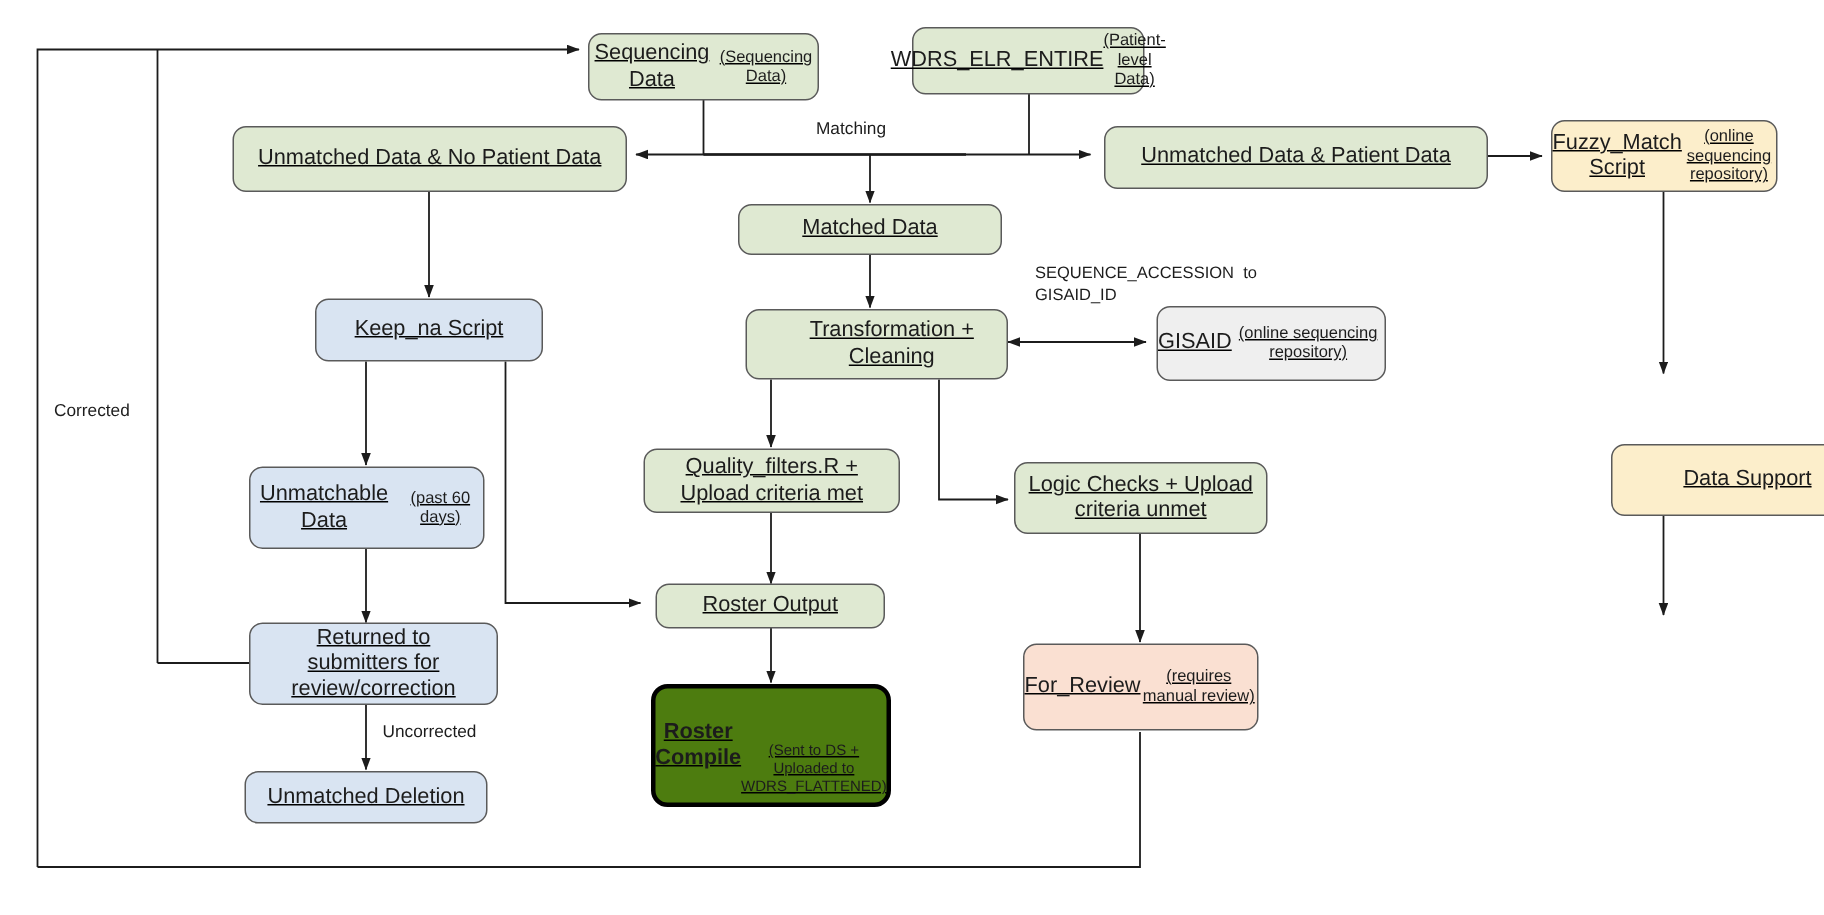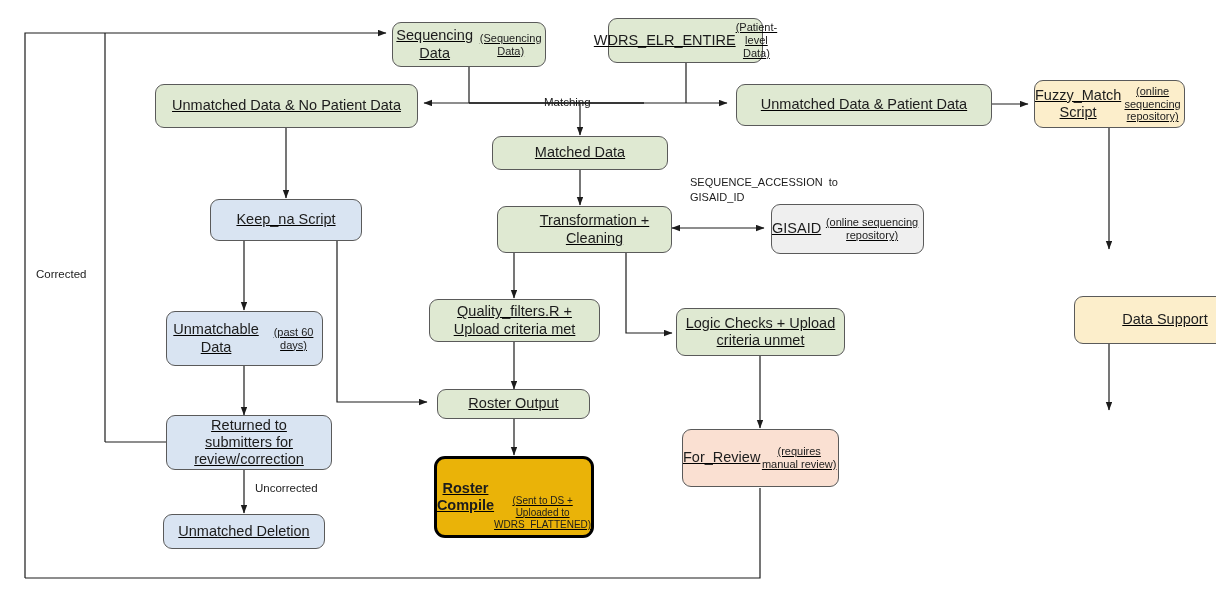--- a/index.html
+++ b/index.html
@@ -10,21 +10,21 @@
   .node{position:absolute;box-sizing:border-box;display:flex;flex-direction:row;
         align-items:center;justify-content:center;text-align:center;
         border:1px solid #5a5a5a;border-radius:9px;text-decoration:underline;}
   .node .t1{font-size:14.5px;color:#1c1c1c;line-height:1.18;}
   .node .t2{font-size:11px;color:#1c1c1c;line-height:1.18;}
   .green{background:#dfe9d2;}
   .blue{background:#d9e4f2;}
   .cream{background:#fceecb;}
   .peach{background:#fae0d2;}
   .grey{background:#efefef;}
-  .bold-node{border:3px solid #000;border-radius:11px;background:#eab308;}
+  .bold-node{border:3px solid #000;border-radius:11px;background:#4d7c0f;}
   .bold-node .t1{font-weight:bold;font-size:14.5px;}
   .bold-node .t2{font-size:10px;margin-top:32px;}
   .edgelabel{position:absolute;font-size:11.5px;color:#1c1c1c;white-space:pre;}
   .edgelabel.sz{font-size:11px;line-height:1.25;}
 </style>
 </head>
 <body>
 
 <div id="stage">
 
@@ -161,21 +161,21 @@
 
   <div class="node bold-node" style="left:434px;top:456px;width:160px;height:82px;">
     <span class="t1">Roster Compile</span>
     <span class="t2" style="max-width:130px;">(Sent to DS + Uploaded to WDRS_FLATTENED)</span>
   </div>
 
   <div class="node blue" style="left:163px;top:514px;width:162px;height:35px;">
     <span class="t1">Unmatched Deletion</span>
   </div>
 
-  <div class="edgelabel" style="left:544px;top:96px;">Matching</div>
+  <div class="edgelabel" style="left:544px;top:80px;">Matching</div>
 
   <div class="edgelabel" style="left:36px;top:268px;">Corrected</div>
 
   <div class="edgelabel" style="left:255px;top:482px;">Uncorrected</div>
 
   <div class="edgelabel sz" style="left:690px;top:176px;">SEQUENCE_ACCESSION  to</div>
 
   <div class="edgelabel sz" style="left:690px;top:191px;">GISAID_ID</div>
 
 </div>

